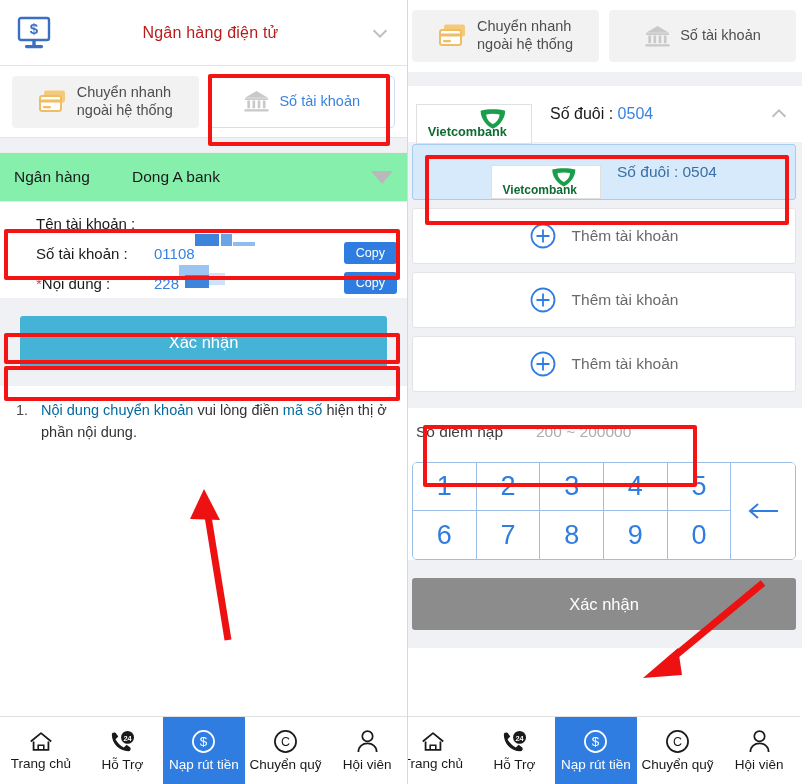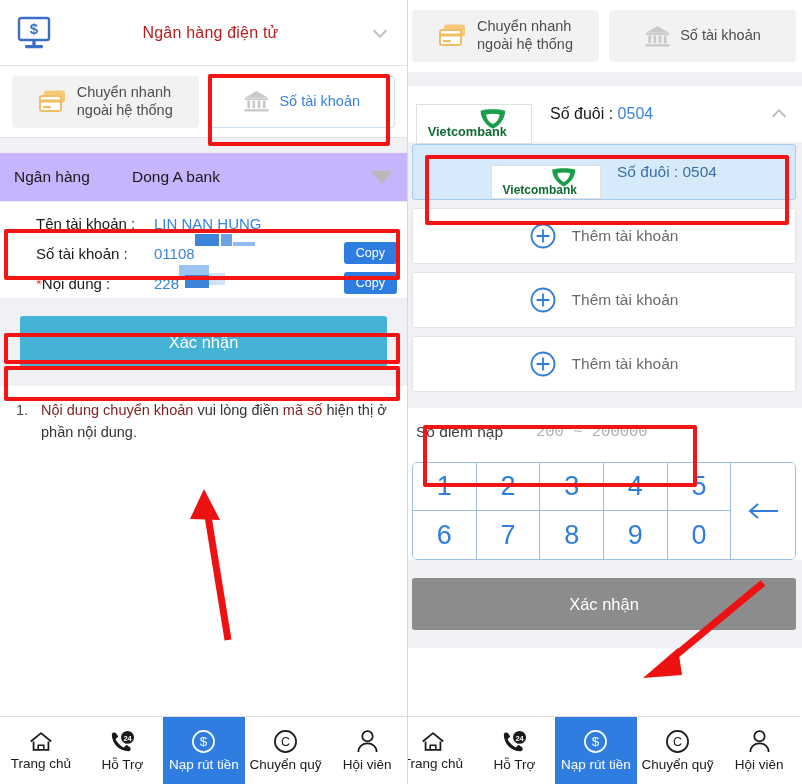--- a/index.html
+++ b/index.html
@@ -95,21 +95,21 @@
     color: #3a82e0;
     background: #ffffff;
   }
 
   
   .select-row {
     height: 50px;
     display: flex;
     align-items: center;
     padding: 0 14px;
-    background: #c4b5fd;
+    background: #86efac;
     border-top: 1px solid #ededed;
     border-bottom: 1px solid #ededed;
     cursor: pointer;
   }
   .select-label { font-size: 15.5px; color: #1a1a1a; width: 118px; }
   .select-value { flex: 1; font-size: 15.5px; color: #1a1a1a; }
   .caret { width: 0; height: 0; border-left: 11px solid transparent; border-right: 11px solid transparent; border-top: 13px solid #b9b9b9; }
 
   
   .info-block { background: #ffffff; padding: 6px 0 0 0; }
@@ -175,21 +175,21 @@
   }
   .warn-icon { width: 21px; height: 19px; flex: none; }
 
   .note-list {
     padding: 14px 16px 0 16px;
     background: #ffffff;
   }
   .note-item { display: flex; font-size: 14.5px; line-height: 1.5; }
   .note-num { width: 25px; flex: none; color: #4a4a4a; }
   .note-text { color: #333333; }
-  .note-text .hl { color: #7f1d1d; }
+  .note-text .hl { color: #0369a1; }
 
   
   .bottomnav {
     position: absolute;
     left: 0; bottom: 0;
     width: 408px;
     height: 68px;
     display: flex;
     background: #ffffff;
     border-top: 1px solid #e0e0e0;
@@ -256,21 +256,21 @@
   
   .amount-row {
     height: 48px;
     display: flex;
     align-items: center;
     padding: 0 16px;
     background: #ffffff;
     font-size: 15.5px;
   }
   .amount-label { color: #404040; width: 120px; flex: none; }
-  .amount-ph { color: #adadad; font-family: Liberation Mono, monospace; }
+  .amount-ph { color: #adadad; }
 
   
   .keypad-wrap { padding: 6px 12px 0 12px; background: #ffffff; }
   .keypad {
     border: 1px solid #9cbfe8;
     border-radius: 5px;
     overflow: hidden;
     display: grid;
     grid-template-columns: repeat(6, 1fr);
     grid-template-rows: 48px 48px;
@@ -364,21 +364,20 @@
 
     <div class="select-row">
       <div class="select-label">Ngân hàng</div>
       <div class="select-value">Dong A bank</div>
       <span class="caret"></span>
     </div>
 
     <div class="info-block">
       <div class="info-row">
         <span class="info-key">Tên tài khoản :</span>
-        <span class="info-val">LIN NAN HUNG</span>
       </div>
       <div class="info-row">
         <span class="info-key">Số tài khoản :</span>
         <span class="info-val">
           <span>01108</span><span class="redact" style="width:72px;height:14px;">
             <span class="blk" style="left:0;top:-11px;width:24px;height:12px;"></span>
             <span class="blk" style="left:26px;top:-11px;width:11px;height:12px;background:#6aa4e6;"></span>
             <span class="blk" style="left:38px;top:-3px;width:22px;height:4px;background:#8fbdef;"></span>
           </span>
         </span>

